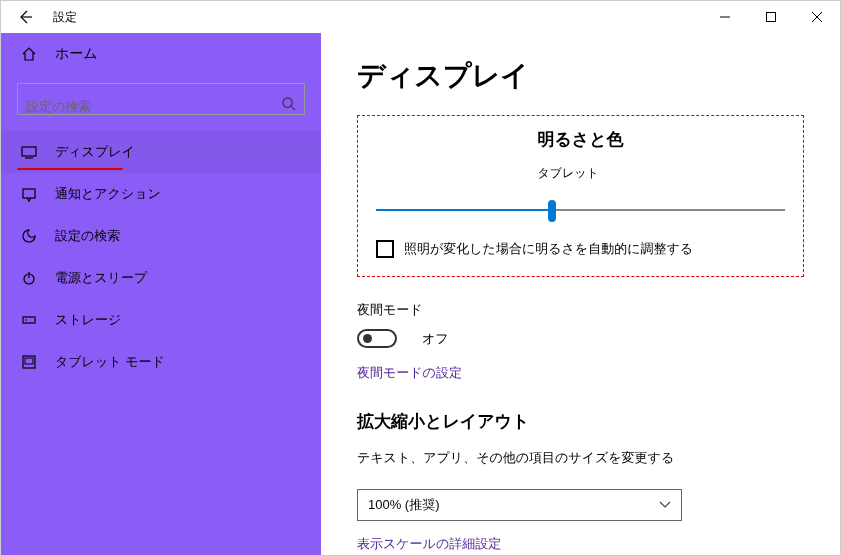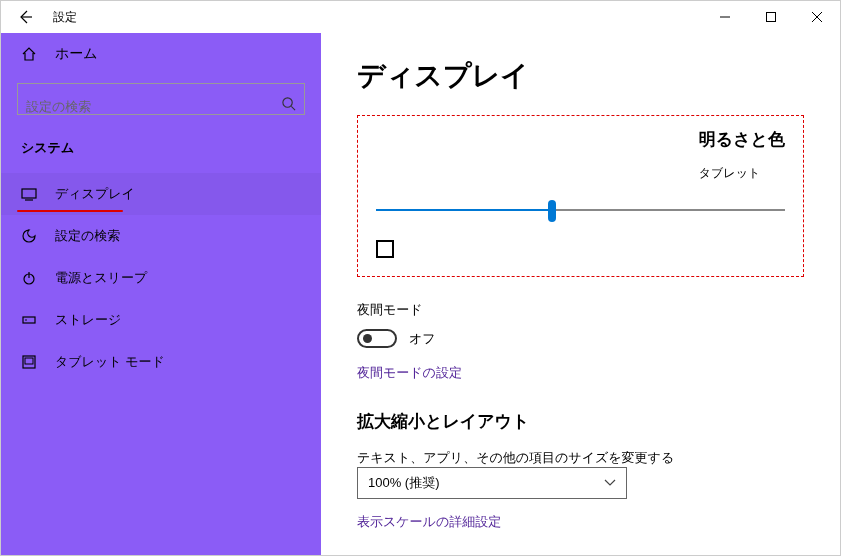--- a/index.html
+++ b/index.html
@@ -139,21 +139,21 @@
       margin-bottom: 20px;
     }
     .annotation-box {
       border: 1px dashed #d00;
       padding: 12px 18px 18px 18px;
       position: relative;
       margin-bottom: 24px;
     }
     .anno-row1 {
       display: flex;
-      justify-content: flex-end;
+      justify-content: center;
       align-items: flex-start;
     }
     .sub-heading {
       font-size: 17px;
       font-weight: 600;
       margin-bottom: 14px;
     }
     .anno-note {
       color: #d00;
       font-size: 14px;
@@ -207,21 +207,21 @@
       height: 18px;
       border: 2px solid #000;
     }
     .sub2 {
       font-size: 13px;
       margin-bottom: 10px;
     }
     .toggle-row {
       display: flex;
       align-items: center;
-      gap: 12px;
+      gap: 25px;
       margin-bottom: 16px;
     }
     .toggle {
       width: 40px;
       height: 19px;
       border: 2px solid #333;
       border-radius: 10px;
       position: relative;
     }
     .toggle-knob {
@@ -241,24 +241,24 @@
     .section2 {
       margin-top: 28px;
     }
     .sect-head {
       font-size: 17px;
       font-weight: 600;
       margin-bottom: 16px;
     }
     .desc {
       font-size: 13px;
-      margin-bottom: 0;
+      margin-bottom: 22px;
     }
     .dropdown {
-      width: 270px;
+      width: 325px;
       height: 32px;
       border: 1px solid #666;
       display: flex;
       align-items: center;
       justify-content: space-between;
       padding: 0 10px;
       font-size: 13px;
       margin-bottom: 14px;
       cursor: pointer;
     }
@@ -310,34 +310,42 @@
     </div>
     <div class="search-box">
       <input type="text" placeholder="設定の検索" style="">
       <span class="search-icon">
         <svg width="15" height="15" viewBox="0 0 16 16">
             <circle cx="7" cy="7" r="5" stroke="#333" fill="none" stroke-width="1.2"></circle>
             <line x1="11" y1="11" x2="15" y2="15" stroke="#333" stroke-width="1.2"></line>
           </svg>
       </span>
     </div>
-    <div class="section-title">システム</div>
 
     <div class="nav-item active">
       <span class="nav-icon">
         <svg width="16" height="16" viewBox="0 0 16 16">
             <rect x="1" y="3" width="14" height="9" stroke="#000" fill="none" stroke-width="1.2"></rect>
             <line x1="4" y1="14" x2="12" y2="14" stroke="#000" stroke-width="1.2"></line>
           </svg>
       </span>
       <span>ディスプレイ</span>
       <div class="red-underline"></div>
     </div>
 
 
+    <div class="nav-item">
+      <span class="nav-icon">
+        <svg width="16" height="16" viewBox="0 0 16 16">
+            <rect x="2" y="3" width="12" height="9" stroke="#000" fill="none" stroke-width="1.2"></rect>
+            <path d="M6 12 L8 15 L10 12" stroke="#000" fill="none" stroke-width="1.2"></path>
+          </svg>
+      </span>
+      <span>通知とアクション</span>
+    </div>
 
     <div class="nav-item">
       <span class="nav-icon">
         <svg width="16" height="16" viewBox="0 0 16 16">
             <path d="M8 2 A6 6 0 1 0 14 8 A4 4 0 0 1 8 2 Z" stroke="#000" fill="none" stroke-width="1.2"></path>
           </svg>
       </span>
       <span>設定の検索</span>
     </div>
 
@@ -382,20 +390,21 @@
           <div class="brightness-label">タブレット</div>
         </div>
       </div>
       <div class="slider-wrap">
         <div class="slider-track-left"></div>
         <div class="slider-track-right"></div>
         <div class="slider-thumb"></div>
       </div>
       <div class="checkbox-row">
         <div class="checkbox"></div>
+        <span>照明が変化した場合に明るさを自動的に調整する</span>
       </div>
     </div>
 
     <div class="sub2">夜間モード</div>
     <div class="toggle-row">
       <div class="toggle">
         <div class="toggle-knob"></div>
       </div>
       <span style="font-size:13px;">オフ</span>
     </div>

